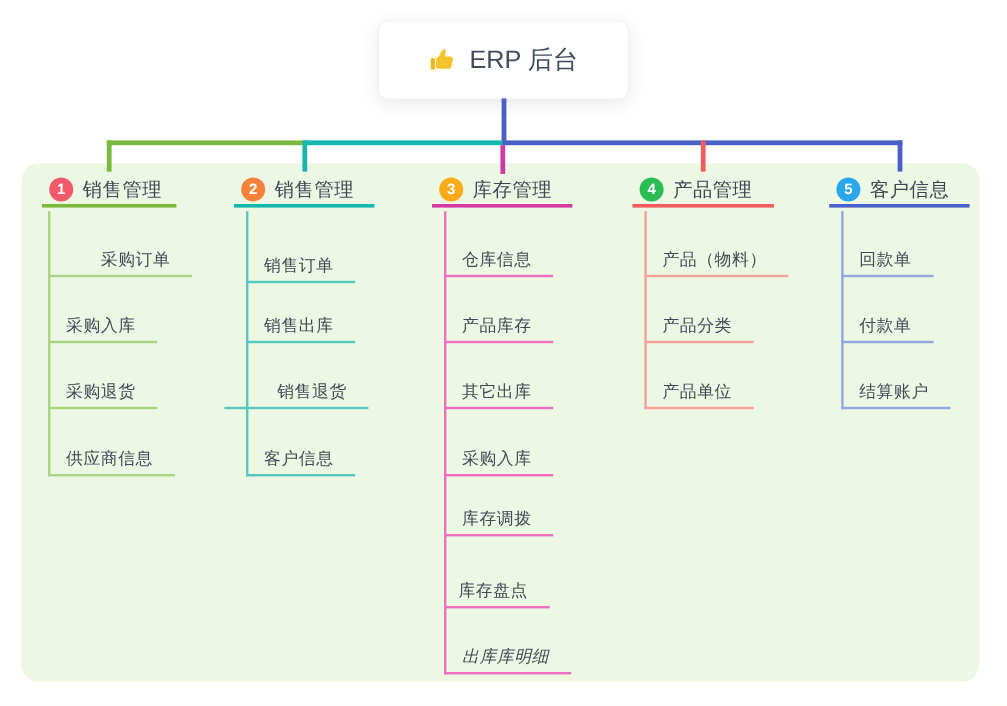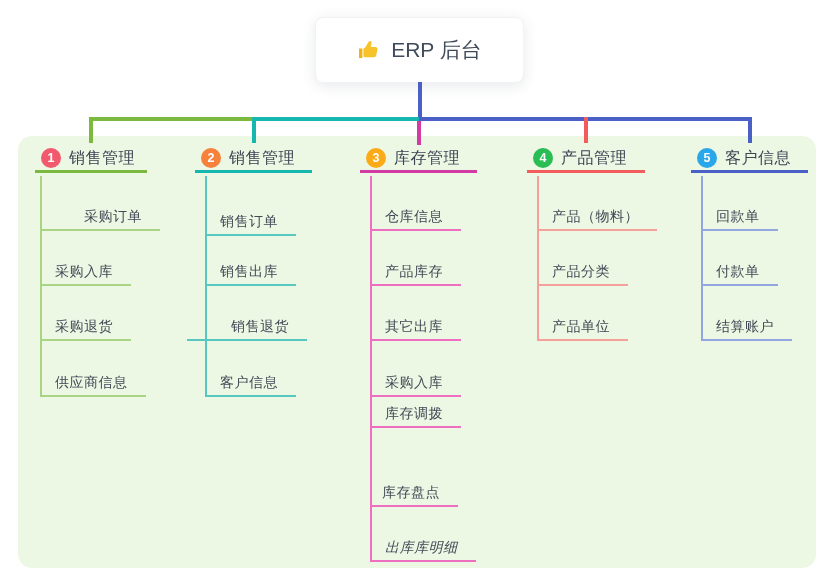--- a/index.html
+++ b/index.html
@@ -101,21 +101,21 @@
       <div class="child-node" style="left: 187px; top: 313.4px; border-bottom-color: rgb(87, 200, 192); padding-left: 44px;">销售退货</div>
       <div class="child-node" style="left: 205px; top: 368.6px; border-bottom-color: rgb(87, 200, 192);">客户信息</div>
       <div class="branch-node" style="left: 360px; width: 117px; border-bottom-color: rgb(210, 58, 164);">
         <span class="badge" style="background: rgb(251, 171, 24);">3</span>
         <span class="branch-title">库存管理</span>
       </div>
       <div class="child-node" style="left: 370px; top: 203px; border-bottom-color: rgb(238, 111, 192);">仓库信息</div>
       <div class="child-node" style="left: 370px; top: 258.2px; border-bottom-color: rgb(238, 111, 192);">产品库存</div>
       <div class="child-node" style="left: 370px; top: 313.4px; border-bottom-color: rgb(238, 111, 192);">其它出库</div>
       <div class="child-node" style="left: 370px; top: 368.6px; border-bottom-color: rgb(238, 111, 192);">采购入库</div>
-      <div class="child-node" style="left: 370px; top: 400px; border-bottom-color: rgb(238, 111, 192);">库存调拨</div>
+      <div class="child-node" style="left: 370px; top: 419px; border-bottom-color: rgb(238, 111, 192);">库存调拨</div>
       <div class="child-node" style="left: 370px; top: 479px; border-bottom-color: rgb(238, 111, 192); padding-left: 12px;">库存盘点</div>
       <div class="child-node" style="left: 370px; top: 534.2px; border-bottom-color: rgb(238, 111, 192); font-style: italic;">出库库明细</div>
       <div class="branch-node" style="left: 527px; width: 118px; border-bottom-color: rgb(242, 92, 92);">
         <span class="badge" style="background: rgb(41, 189, 84);">4</span>
         <span class="branch-title">产品管理</span>
       </div>
       <div class="child-node" style="left: 537px; top: 203px; border-bottom-color: rgb(246, 160, 155);">产品（物料）</div>
       <div class="child-node" style="left: 537px; top: 258.2px; border-bottom-color: rgb(246, 160, 155);">产品分类</div>
       <div class="child-node" style="left: 537px; top: 313.4px; border-bottom-color: rgb(246, 160, 155);">产品单位</div>
       <div class="branch-node" style="left: 691px; width: 117px; border-bottom-color: rgb(74, 96, 198);">

